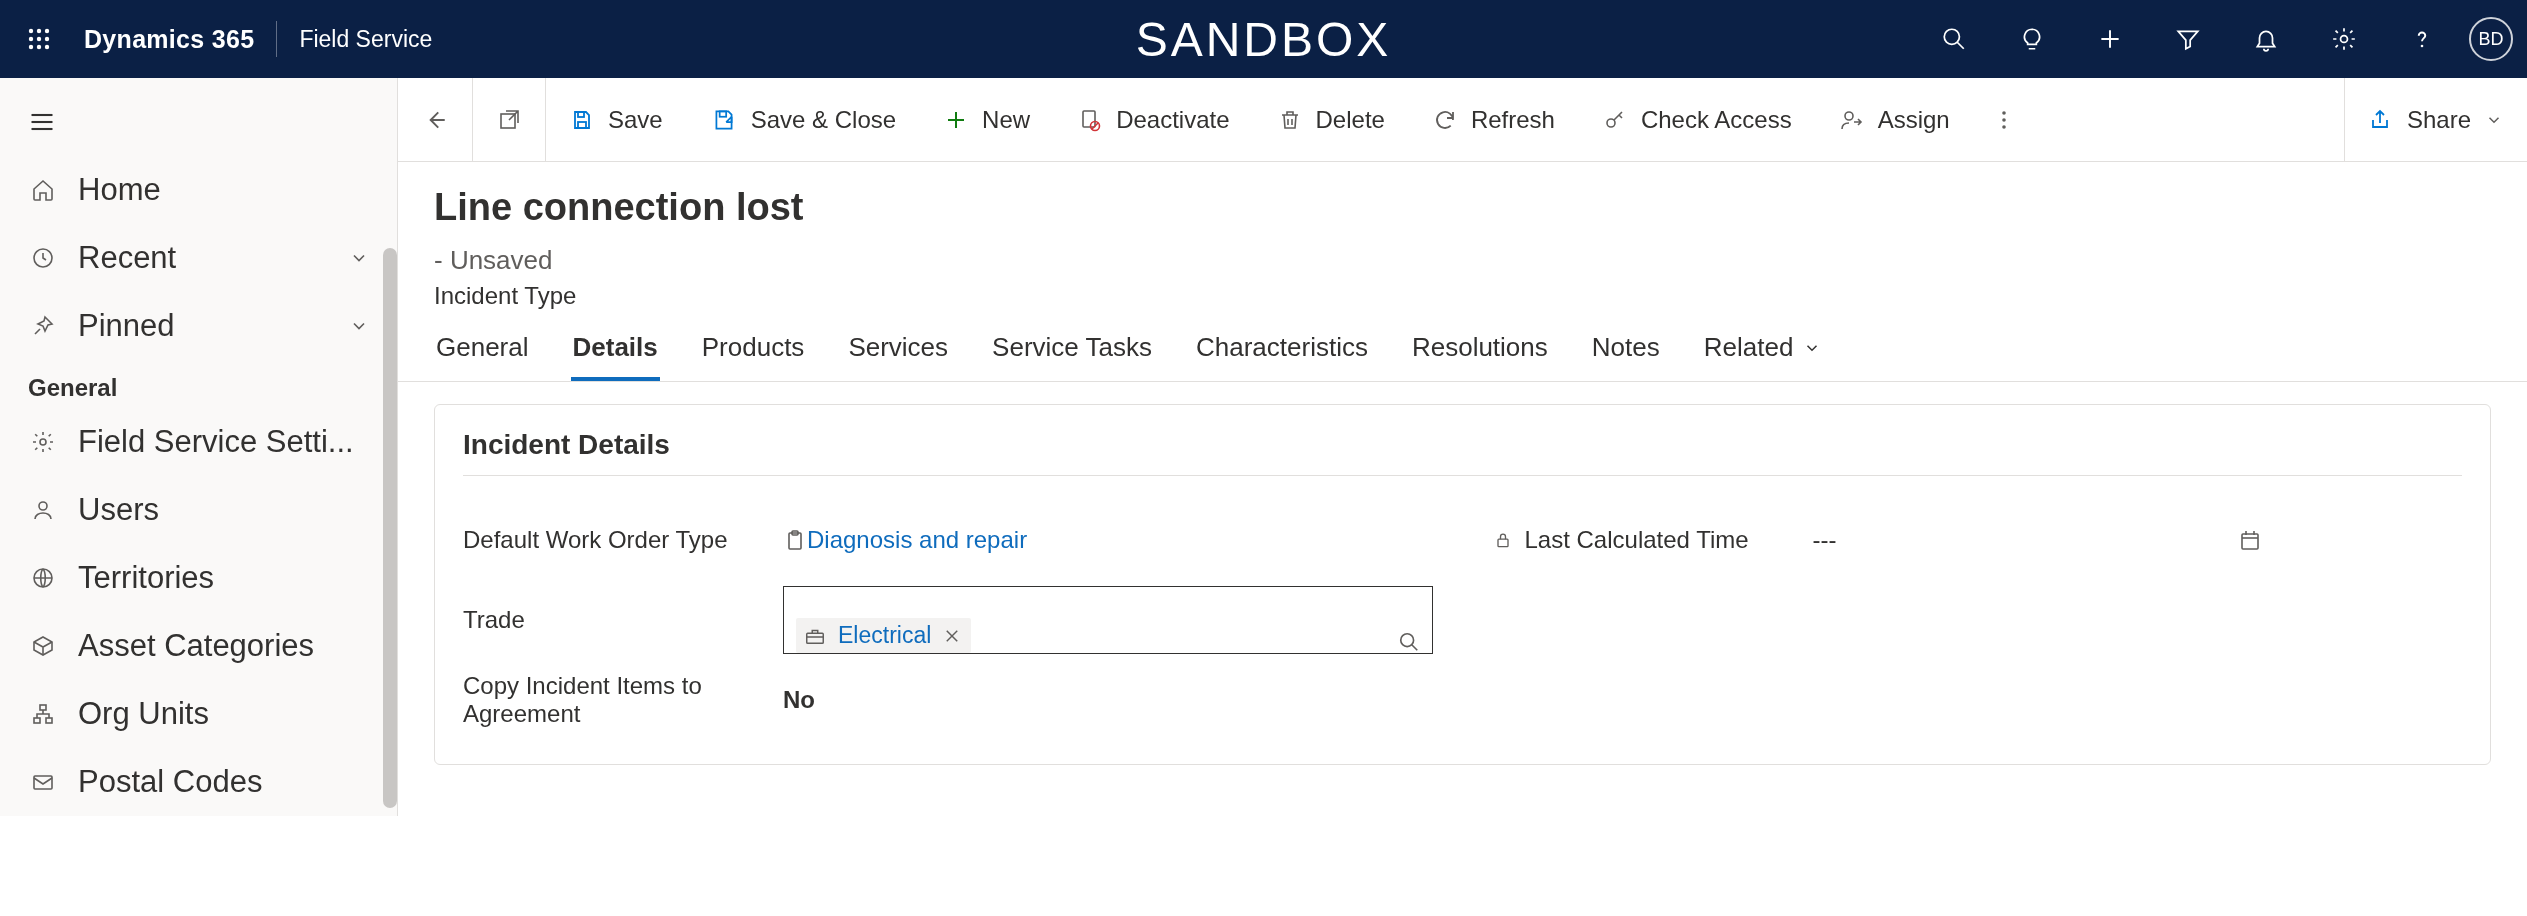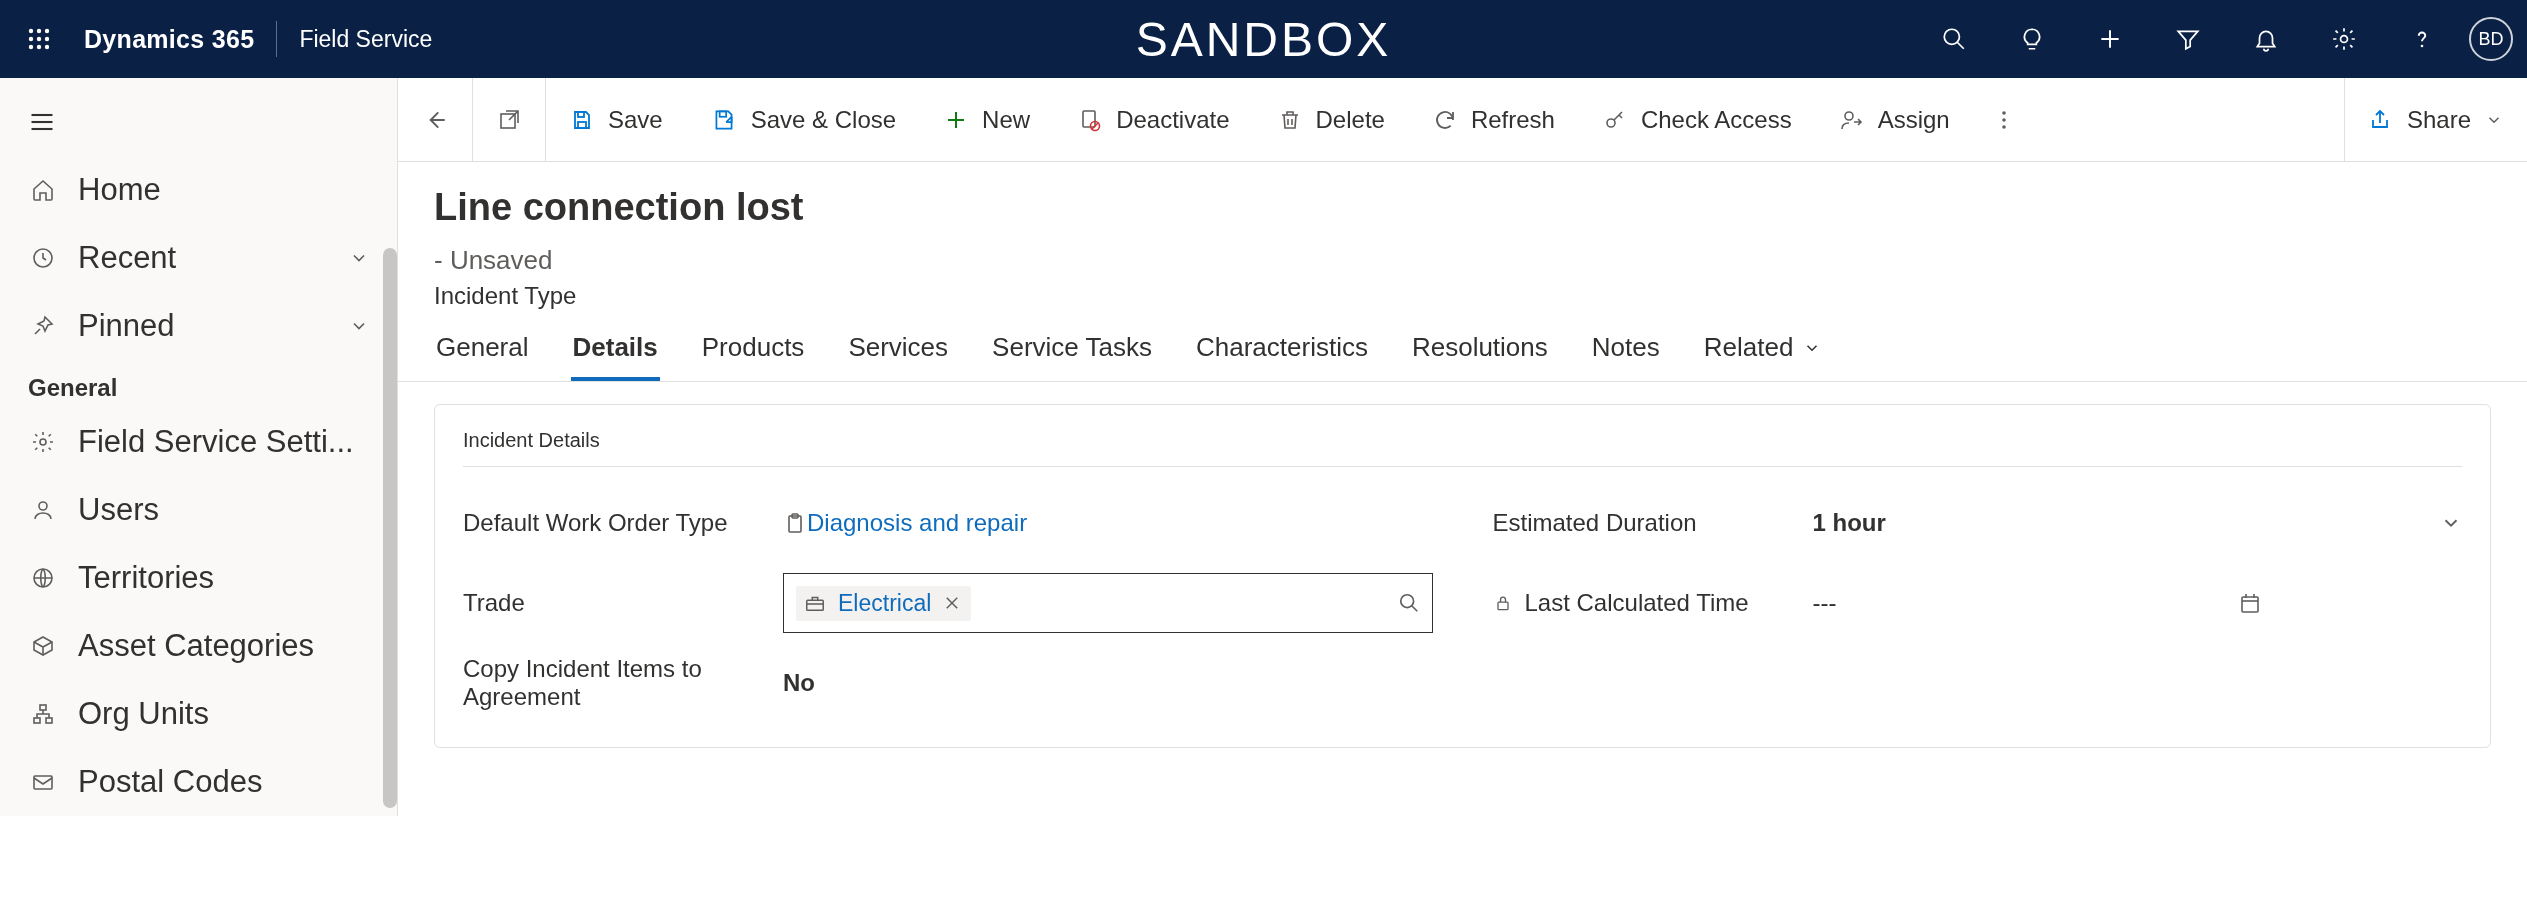--- a/index.html
+++ b/index.html
@@ -58,29 +58,29 @@
   .entity-name { font-size:24px; padding-top:6px; }
 
   
   .tabs { display:flex; gap:40px; padding:22px 36px 0; border-bottom:1px solid var(--border); }
   .tab { font-size:26px; padding:0 2px 18px; cursor:pointer; display:flex; align-items:center; gap:10px; }
   .tab.active { font-weight:600; border-bottom:4px solid var(--link); padding-bottom:14px; }
 
   
   .card-wrap { padding:22px 36px 0; }
   .card { border:1px solid var(--border); border-radius:6px; padding:18px 28px 24px; }
-  .section-title { font-size:20px; font-weight:400; padding:6px 0 14px; border-bottom:1px solid var(--border); margin-bottom:16px; }
+  .section-title { font-size:28px; font-weight:700; padding:6px 0 14px; border-bottom:1px solid var(--border); margin-bottom:24px; }
   .grid { display:grid; grid-template-columns: 1fr 1fr; column-gap:60px; }
   .field-row { display:grid; grid-template-columns: 320px 1fr; align-items:center; min-height:80px; }
   .field-label { font-size:24px; color:#323130; padding:8px 0; }
   .lookup-link { color:var(--link); font-size:24px; display:flex; align-items:center; }
   .value-text { font-size:24px; font-weight:600; }
   .value-plain { font-size:24px; }
 
-  .lookup-input { display:flex; align-items:center; border:1px solid #323130; height:60px; padding:0 12px; gap:10px; }
+  .lookup-input { display:flex; align-items:flex-end; border:1px solid #323130; height:68px; padding:0 12px; gap:10px; }
   .lookup-tag { display:flex; align-items:center; gap:12px; background:#f3f2f1; padding:4px 10px 4px 8px; border-radius:2px; }
   .lookup-tag .tag-text { color:var(--link); font-size:23px; }
   .lookup-tag .tag-x { cursor:pointer; color:#605e5c; display:flex; }
   .lookup-input .search { margin-left:auto; color:#605e5c; display:flex; cursor:pointer; }
 
   .lock-label { display:flex; align-items:center; gap:12px; }
   .est-row .chev-ctl { margin-left:auto; cursor:pointer; color:#605e5c; }
   .cal-row .cal-ctl { margin-left:16px; cursor:pointer; color:#605e5c; }
 
   svg { display:block; }
@@ -450,31 +450,20 @@
 
             <div class="field-row">
               <div class="field-label">Copy Incident Items to Agreement</div>
               <div class="value-text">No</div>
             </div>
 
           </div>
 
           <div>
 
-            <div class="field-row est-row">
-              <div class="field-label">Estimated Duration</div>
-              <div style="display:flex;align-items:center;width:100%;">
-                <span class="value-text">1 hour</span>
-                <span class="chev-ctl">
-                  <svg width="22" height="22" viewBox="0 0 24 24" fill="none" stroke="#605e5c" stroke-width="2">
-                      <path d="M6 9l6 6 6-6"></path>
-                    </svg>
-                </span>
-              </div>
-            </div>
 
             <div class="field-row cal-row">
               <div class="lock-label">
                 <svg width="20" height="20" viewBox="0 0 24 24" fill="none" stroke="#605e5c" stroke-width="1.6">
                     <rect x="6" y="11" width="12" height="9" rx="1"></rect>
                     <path d="M9 11V8a3 3 0 016 0v3"></path>
                   </svg>
                 <span class="field-label" style="padding:0">Last Calculated Time</span>
               </div>
               <div style="display:flex;align-items:center;width:100%;">

